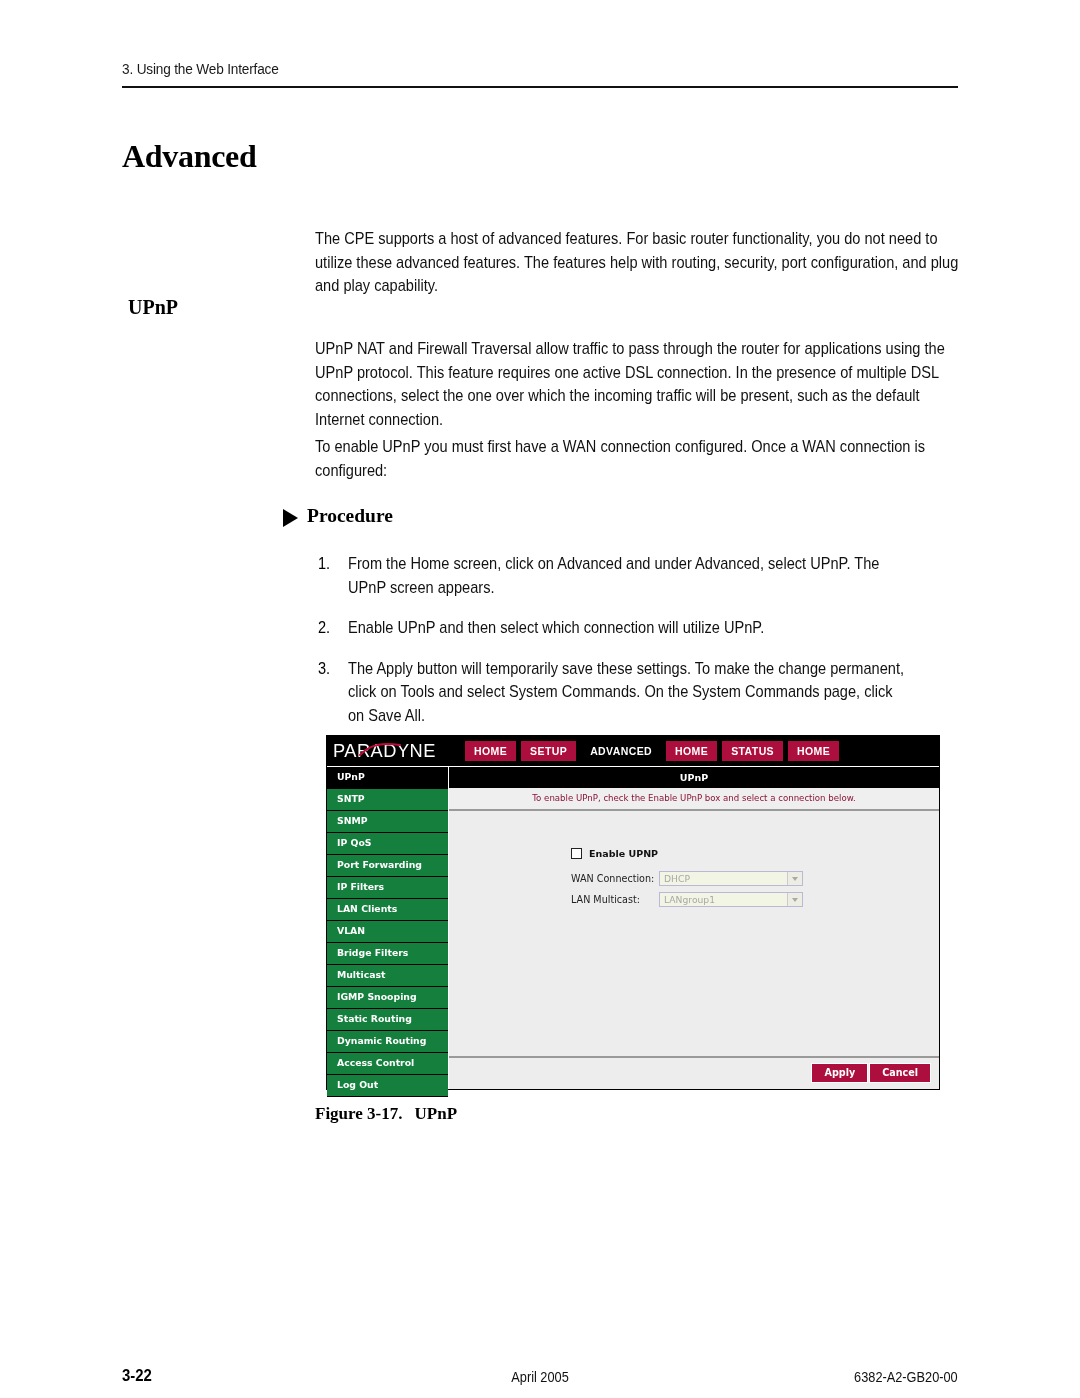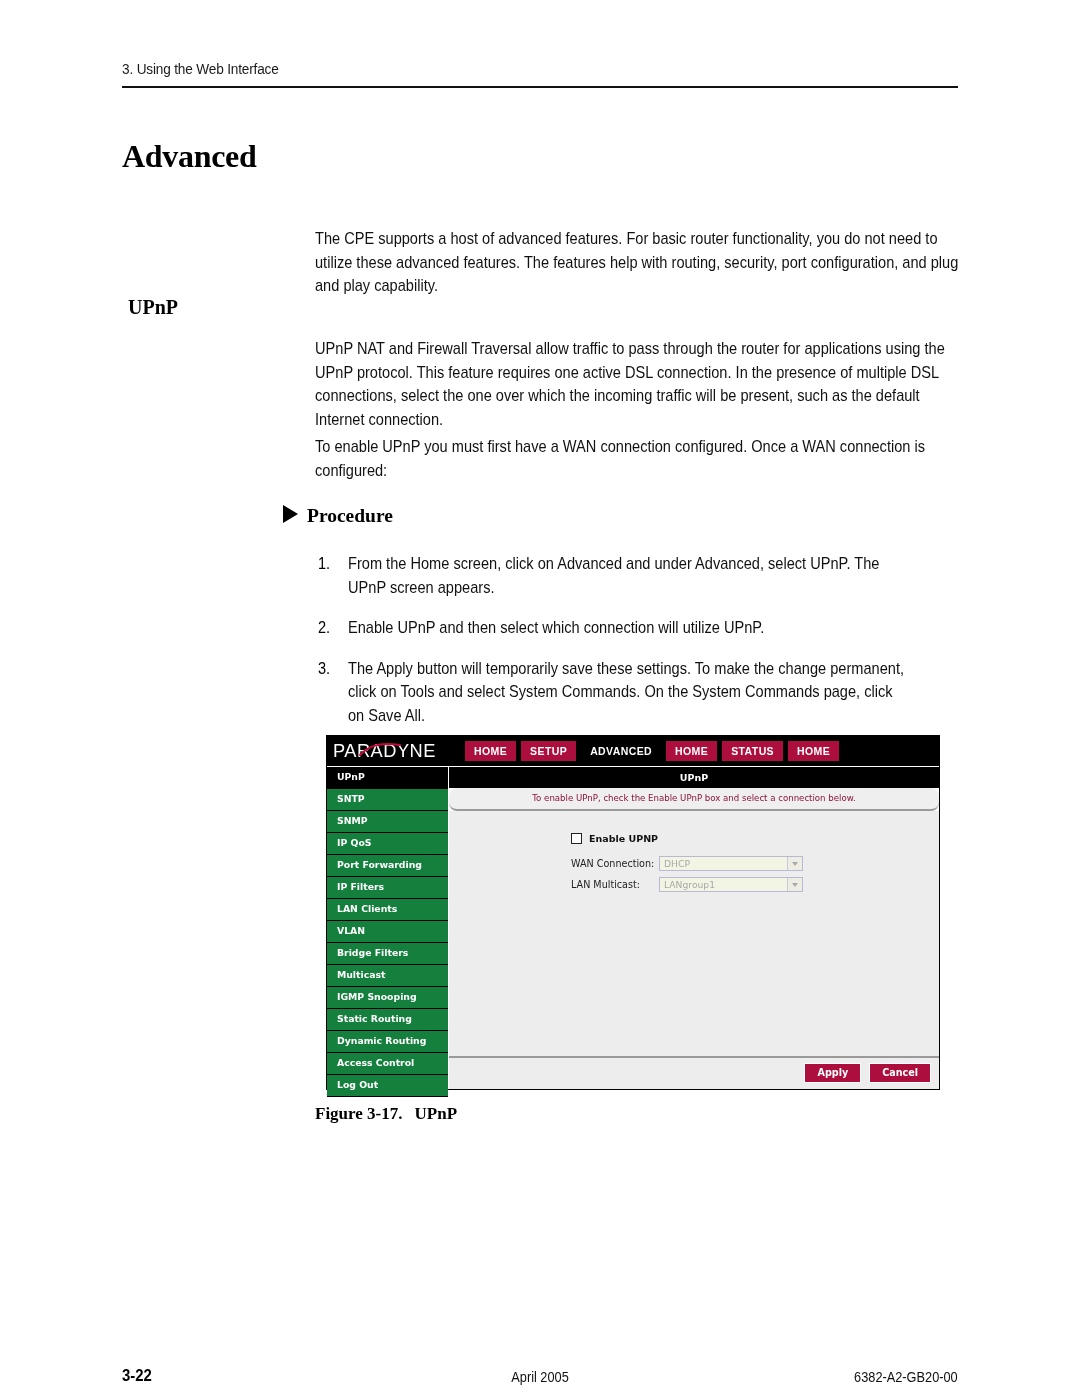--- a/index.html
+++ b/index.html
@@ -79,21 +79,21 @@
   #para-advanced { top: 191px; margin-top: 36px; }
   #para-upnp-1  { top: 337px; }
   #para-upnp-2  { top: 435px; }
 
   
   #procedure-head {
     position: absolute;
     left: 283px;
     top: 505px;
     display: flex;
-    align-items: flex-start;
+    align-items: flex-end;
     gap: 9px;
   }
   #procedure-head .tri {
     width: 0; height: 0;
     border-left: 15px solid #000;
     border-top: 9px solid transparent;
     border-bottom: 9px solid transparent;
   }
   #procedure-head .ptext {
     font-family: "Liberation Serif", serif;
@@ -247,37 +247,37 @@
   }
   #panel-desc {
     background: #EFEFEF;
     color: #8A1538;
     font-family: "DejaVu Sans", sans-serif;
     font-size: 8.6px;
     text-align: center;
     padding: 5px 0 5px 0;
     border-bottom: 2px solid #9a9a9a;
     line-height: 11px;
-    border-radius: 8px;
   }
   #panel-form {
     flex: 1 1 auto;
     background: #EDEDED;
     position: relative;
   }
   #form-inner {
     position: absolute;
     left: 122px;
     top: 22px;
   }
   #enable-row {
     display: flex;
     align-items: center;
     gap: 7px;
     margin-bottom: 12px;
+    margin-top: 15px;
   }
   .chkbox {
     width: 11px; height: 11px;
     border: 1.5px solid #222;
     background: #ffffff;
     box-sizing: border-box;
     display: inline-block;
   }
   .chk-label {
     font-family: "DejaVu Sans", sans-serif;
@@ -331,21 +331,21 @@
     border-right: 3.5px solid transparent;
     border-top: 4px solid #A9A9A9;
   }
 
   #panel-footer {
     background: #EDEDED;
     border-top: 2px solid #9a9a9a;
     padding: 5px 8px 6px 0;
     display: flex;
     justify-content: flex-end;
-    gap: 8px;
+    gap: 1px;
   }
   .btn {
     background: #AC0F3E;
     color: #ffffff;
     font-family: "DejaVu Sans", sans-serif;
     font-size: 9.6px;
     font-weight: bold;
     padding: 3px 12px 4px 12px;
     border: 1px solid #ffffff;
     line-height: 11px;

